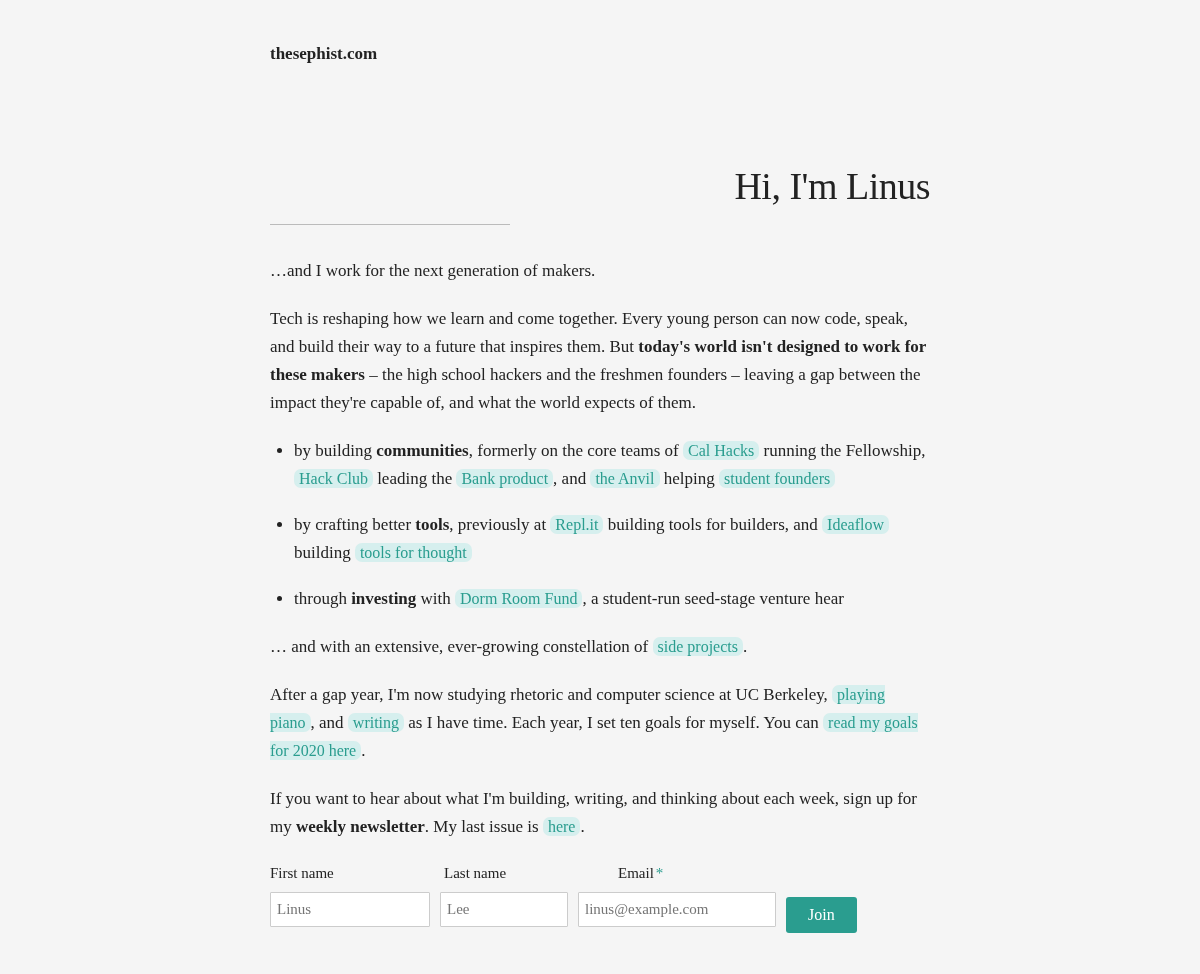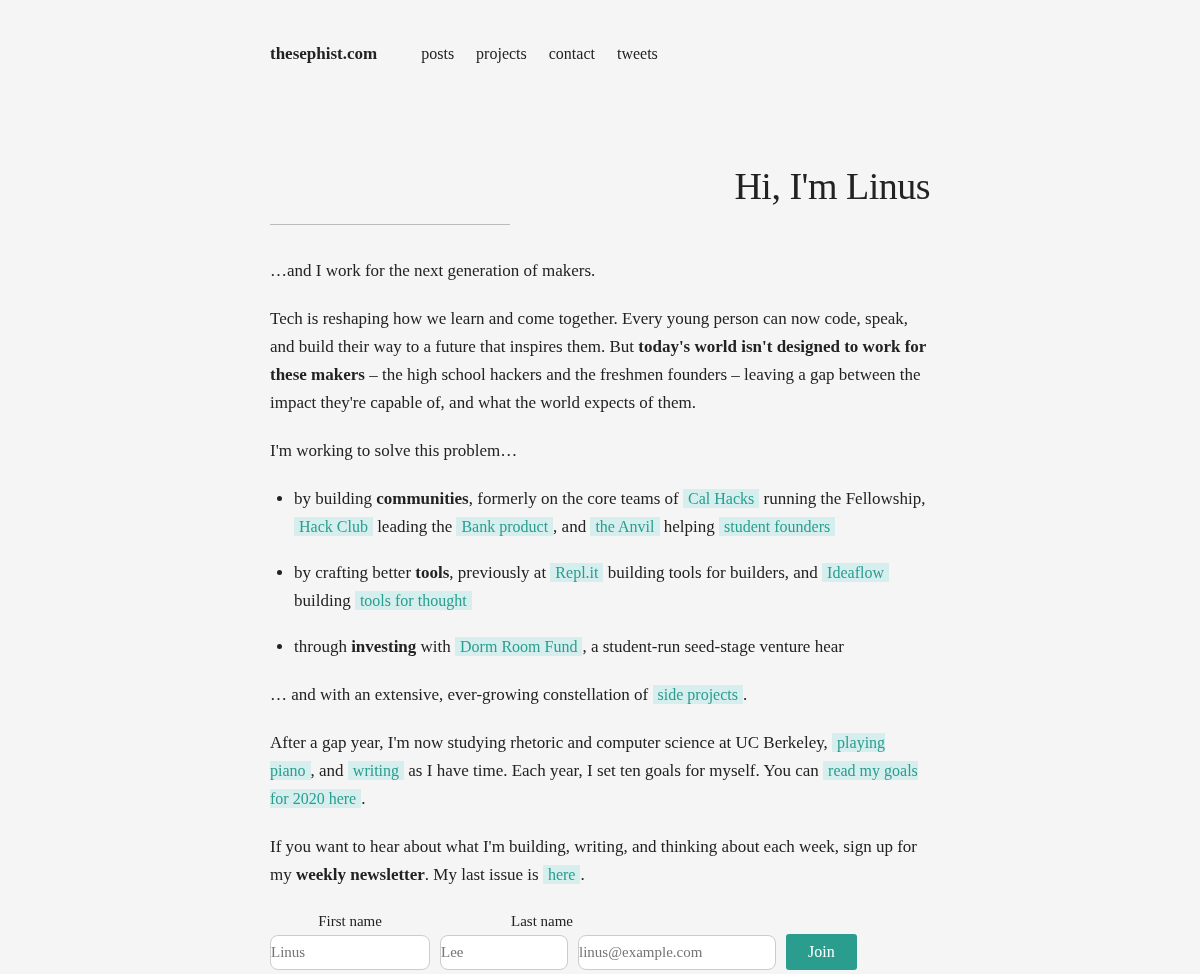--- a/index.html
+++ b/index.html
@@ -64,21 +64,21 @@
     ul {
       margin: 0 0 20px 24px;
     }
     li {
       margin-bottom: 18px;
     }
     .link-chip {
       display: inline;
       background: #d6efee;
       color: #2a9d8f;
-      border-radius: 0;
+      border-radius: 7px;
       padding: 1px 5px;
       text-decoration: none;
       cursor: pointer;
       font-size: 16px;
     }
 
     .form-section {
       margin-top: 10px;
     }
     .required-star {
@@ -88,75 +88,68 @@
     .form-inputs {
       display: flex;
       gap: 10px;
       align-items: center;
       flex-wrap: wrap;
     }
     .form-input {
       font-family: Georgia, serif;
       font-size: 15px;
       border: 1px solid #ccc;
-      border-radius: 8px;
-      padding: 8px 0;
+      border-radius: 1px;
+      padding: 8px 6px;
       background: #fff;
       color: #999;
       outline: none;
     }
     .input-first { width: 160px; }
     .input-last { width: 128px; }
     .input-email { width: 198px; }
     .join-btn {
       background: #2a9d8f;
       color: #fff;
       border: none;
       border-radius: 3px;
       padding: 9px 22px;
       font-family: Georgia, serif;
       font-size: 16px;
       cursor: pointer;
       font-weight: normal;
+      margin-top: 11px;
     }
     .label-row {
       display: flex;
-      gap: 32px;
-      text-align: center;
+      gap: 14px;
     }
     .label-col-first { width: 160px; font-size: 15px; }
     .label-col-last { width: 160px; font-size: 15px; }
     .label-col-email { width: 210px; font-size: 15px; }
   </style>
 </head>
 <body>
 
 <nav>
   <span class="nav-brand">thesephist.com</span>
-  <div class="nav-links">
-    <a class="nav-link">posts</a>
-    <a class="nav-link">projects</a>
-    <a class="nav-link">contact</a>
-    <a class="nav-link">tweets</a>
-  </div>
 </nav>
 
 <main>
   <h1>Hi, I'm Linus</h1>
   <hr class="title-underline">
 
   <p>
     <span>…and I work for the next generation of makers.</span>
   </p>
 
   <p>
     <span>Tech is reshaping how we learn and come together. Every young person can now code, speak, and build their way to a future that inspires them. But </span><strong>today's world isn't designed to work for these makers</strong><span> – the high school hackers and the freshmen founders – leaving a gap between the impact they're capable of, and what the world expects of them.</span>
   </p>
 
-  <p>I'm working to solve this problem…</p>
 
   <ul>
     <li>
       <span>by building </span><strong>communities</strong><span>, formerly on the core teams of </span><a class="link-chip">Cal Hacks</a><span> running the Fellowship, </span><a class="link-chip">Hack Club</a><span> leading the </span><a class="link-chip">Bank product</a><span>, and </span><a class="link-chip">the Anvil</a><span> helping </span><a class="link-chip">student founders</a>
     </li>
     <li>
       <span>by crafting better </span><strong>tools</strong><span>, previously at </span><a class="link-chip">Repl.it</a><span> building tools for builders, and </span><a class="link-chip">Ideaflow</a><span> building </span><a class="link-chip">tools for thought</a>
     </li>
     <li>
       <span>through </span><strong>investing</strong><span> with </span><a class="link-chip">Dorm Room Fund</a><span>, a student-run seed-stage venture hear</span>
@@ -176,20 +169,23 @@
   </p>
 
   <div class="form-section">
     <div class="label-row">
       <div class="label-col-first">
         <span>First name</span>
       </div>
       <div class="label-col-last">
         <span>Last name</span>
       </div>
+      <div class="label-col-email">
+        <span>Email</span><span class="required-star">*</span>
+      </div>
     </div>
     <div class="form-inputs">
       <input class="form-input input-first" type="text" placeholder="Linus" style="">
       <input class="form-input input-last" type="text" placeholder="Lee" style="">
       <input class="form-input input-email" type="email" placeholder="linus@example.com" style="">
       <button class="join-btn">Join</button>
     </div>
   </div>
 </main>
 

